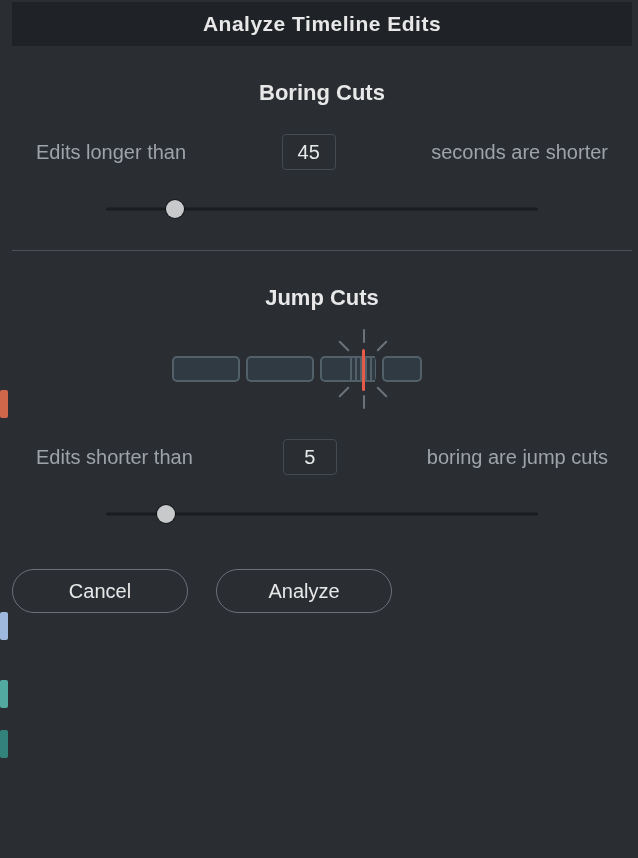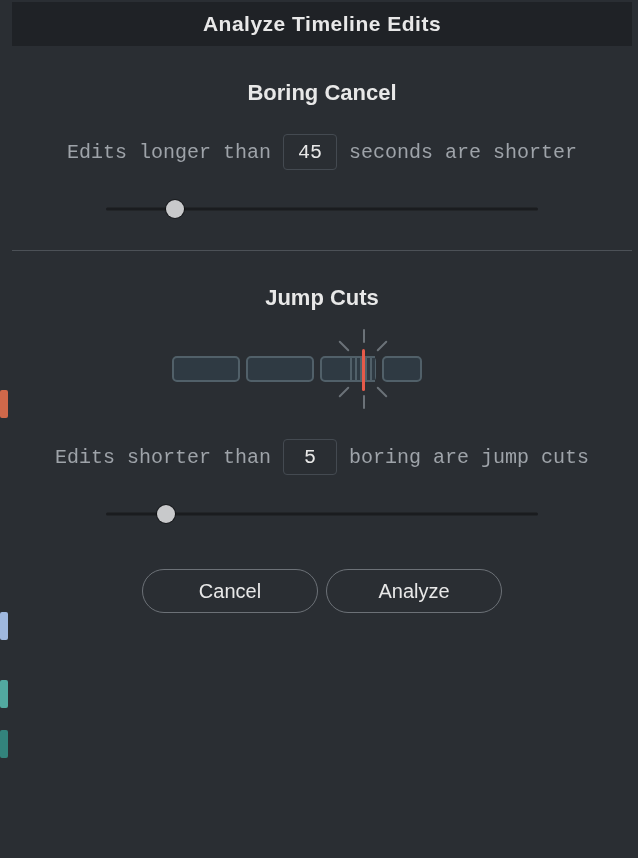--- a/index.html
+++ b/index.html
@@ -137,27 +137,26 @@
     position: absolute; left: 175px; top: 50%; transform: translateY(-50%);
     height: 26px; width: 28px;
     background: repeating-linear-gradient(90deg,
       var(--clip-fill) 0 3px, var(--clip-stroke) 3px 5px);
     border-top: 2px solid var(--clip-stroke);
     border-bottom: 2px solid var(--clip-stroke);
   }
 
   
   .sentence {
-    display: flex; align-items: center; justify-content: center;
+    display: flex; align-items: center; justify-content: space-between;
     gap: 12px;
     font-size: 20px;
     color: var(--text-muted);
     margin-bottom: 28px;
     flex-wrap: wrap;
-    font-family: Liberation Mono, monospace;
   }
   .num-input {
     width: 54px; height: 36px;
     background: transparent;
     border: 1px solid var(--input-border);
     border-radius: 4px;
     color: var(--text);
     font-size: 20px;
     text-align: center;
     font-family: inherit;
@@ -176,21 +175,21 @@
   .slider .handle {
     position: absolute; top: 50%; transform: translate(-50%, -50%);
     width: 18px; height: 18px;
     background: var(--handle);
     border-radius: 50%;
     box-shadow: 0 0 0 1px rgba(0,0,0,.4);
   }
 
   
   .buttons {
-    display: flex; gap: 8px; justify-content: center;
+    display: flex; gap: 28px; 
     padding: 14px 0 34px;
   }
   .btn {
     min-width: 176px; height: 44px;
     border: 1px solid #6c7177;
     background: transparent;
     border-radius: 22px;
     color: var(--text);
     font-size: 20px;
     font-family: inherit;
@@ -205,21 +204,21 @@
 <div class="edge-sliver sliver3"></div>
 <div class="edge-sliver sliver4"></div>
 
 <div class="panel">
 
   <div class="titlebar">
     <span>Analyze Timeline Edits</span>
   </div>
 
   <div class="section">
-    <h2>Boring Cancel</h2>
+    <h2>Boring Cuts</h2>
 
 
     <div class="sentence">
       <span>Edits longer than</span>
       <input class="num-input" type="text" value="45" style="">
       <span>seconds are shorter</span>
     </div>
 
     <div class="slider">
       <div class="track"></div>

